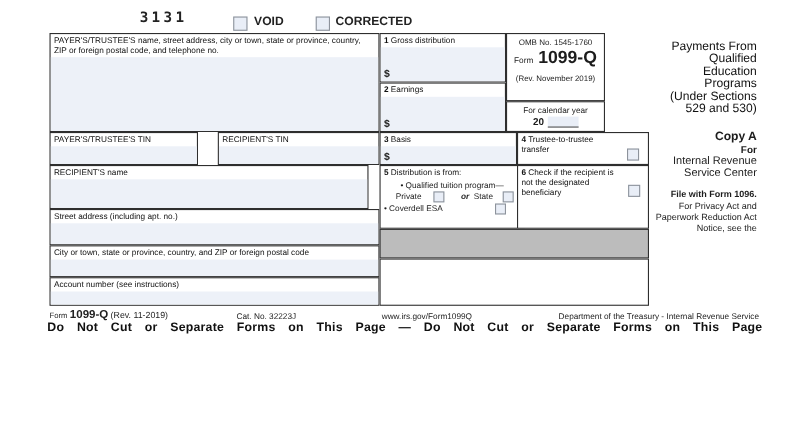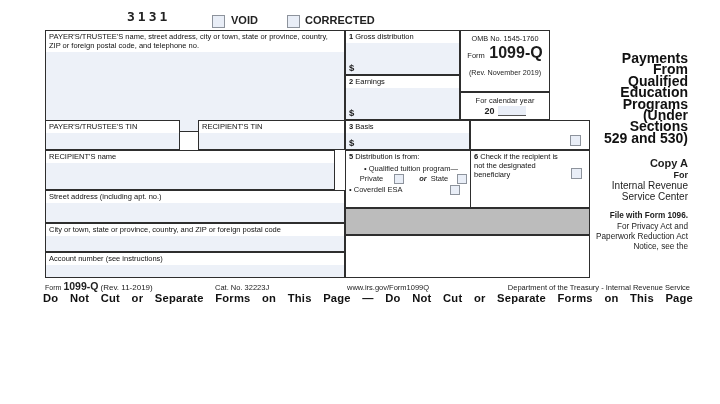--- a/index.html
+++ b/index.html
@@ -37,21 +37,21 @@
   .rev{font-size:7.2px; margin-top:4px;}
   .cal-line{font-size:7.5px; padding-top:3px;}
   .cal-year{font-size:9px; font-weight:600; margin-top:1px;}
   .year-blank{display:inline-block; width:28px; height:9px; background:#e9eef7; border-bottom:1px solid #555; margin-left:3px; vertical-align:bottom;}
   
   .b5row{display:flex; align-items:center; font-size:7.5px; padding:0 3px; margin-top:1px;justify-content:center;}
   .b5row .cb{width:10px;height:10px;}
   .or{font-weight:bold; font-style:italic;}
   
   .rightcol{position:absolute; left:590px; top:30px; width:100px; text-align:right; padding-right:2px; box-sizing:border-box;}
-  .payments{margin-top:23px; font-weight:bold; font-size:14px; line-height:11.4px; color:#111;}
+  .payments{margin-top:7px; font-weight:normal; font-size:11px; line-height:11.4px; color:#111;}
   .copy-a{margin-top:13px; font-size:11px; font-weight:bold;}
   .for-word{font-size:9px; font-weight:bold; margin-top:1px;}
   .irs{font-size:10px; font-weight:normal; line-height:11px;}
   .filewith{margin-top:9px; font-size:8.2px; font-weight:bold;}
   .privacy{margin-top:2px; font-size:8.2px; line-height:10px;}
   .privacy-b{font-size:8.2px; line-height:10px; font-weight:bold;}
   
   .ftr{position:absolute; font-size:7.5px; color:#222; top:283px;}
   .ftr-form{left:45px; top:280px;}
   .ftr-form .fw{font-size:7px;}
@@ -68,21 +68,21 @@
 <body>
 
 <div id="page">
 
   <div class="print-code">3131</div>
   <div class="hdr-cb" style="left:212px; top:15px;"></div>
   <div class="hdr-lbl" style="left:231px;">VOID</div>
   <div class="hdr-cb" style="left:287px; top:15px;"></div>
   <div class="hdr-lbl" style="left:305px;">CORRECTED</div>
 
-  <div class="cell" style="left:45px; top:30px; width:300px; height:102px;">
+  <div class="cell" style="left:45px; top:30px; width:300px; height:90px;">
     <div class="lbl">PAYER'S/TRUSTEE'S name, street address, city or town, state or province, country, ZIP or foreign postal code, and telephone no.</div>
     <div class="entry"></div>
   </div>
 
   <div class="cell" style="left:345px; top:30px; width:115px; height:45px;">
     <div class="lbl"><span class="num">1</span> <span>Gross distribution</span></div>
     <div class="entry">
         <span>$</span>
       </div>
   </div>
@@ -118,20 +118,21 @@
   </div>
 
   <div class="cell" style="left:345px; top:120px; width:125px; height:30px;">
     <div class="lbl"><span class="num">3</span> <span>Basis</span></div>
     <div class="entry">
         <span>$</span>
       </div>
   </div>
 
   <div class="cell" style="left:470px; top:120px; width:120px; height:30px;">
+    <div class="lbl" style="width:84px;"><span class="num">4</span> <span>Trustee-to-trustee transfer</span></div>
     <div class="cb" style="position:absolute; right:8px; top:14px;"></div>
   </div>
 
   <div class="cell" style="left:45px; top:150px; width:290px; height:40px;">
     <div class="lbl">RECIPIENT'S name</div>
     <div class="entry"></div>
   </div>
 
   <div class="cell" style="left:345px; top:150px; width:132px; height:58px;">
     <div class="lbl"><span class="num">5</span> <span>Distribution is from:</span></div>

